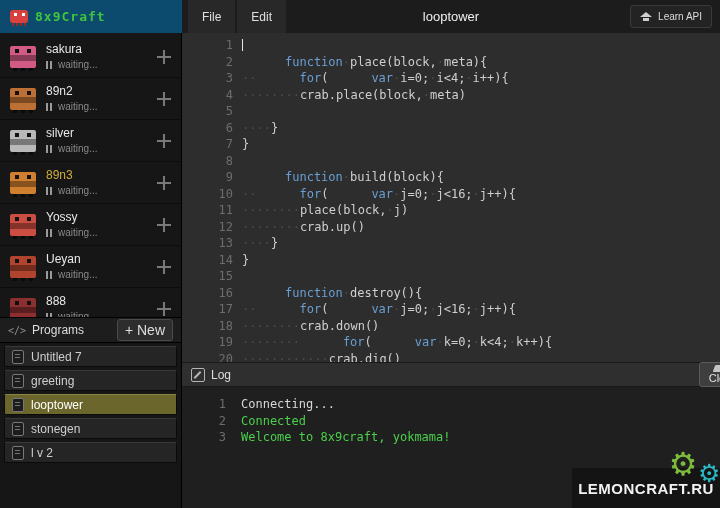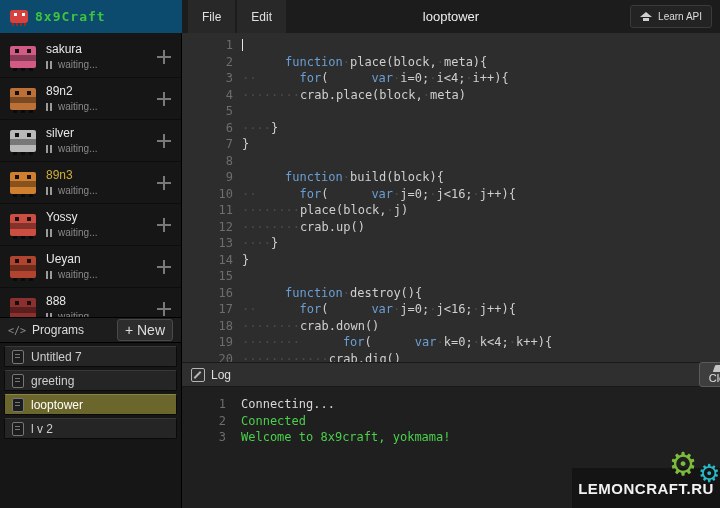--- a/index.html
+++ b/index.html
@@ -250,20 +250,24 @@
       <div class="prog-item">
         <span class="prog-icon"></span>
         <span>greeting</span>
       </div>
       <div class="prog-item selected">
         <span class="prog-icon"></span>
         <span>looptower</span>
       </div>
       <div class="prog-item">
         <span class="prog-icon"></span>
+        <span>stonegen</span>
+      </div>
+      <div class="prog-item">
+        <span class="prog-icon"></span>
         <span>l v 2</span>
       </div>
     </div>
 </div>
 
 <div class="editor" id="editor">
     <div class="code-line">
       <span class="gutter">1</span>
       <span class="code"><span class="cursor"></span></span>
     </div>

